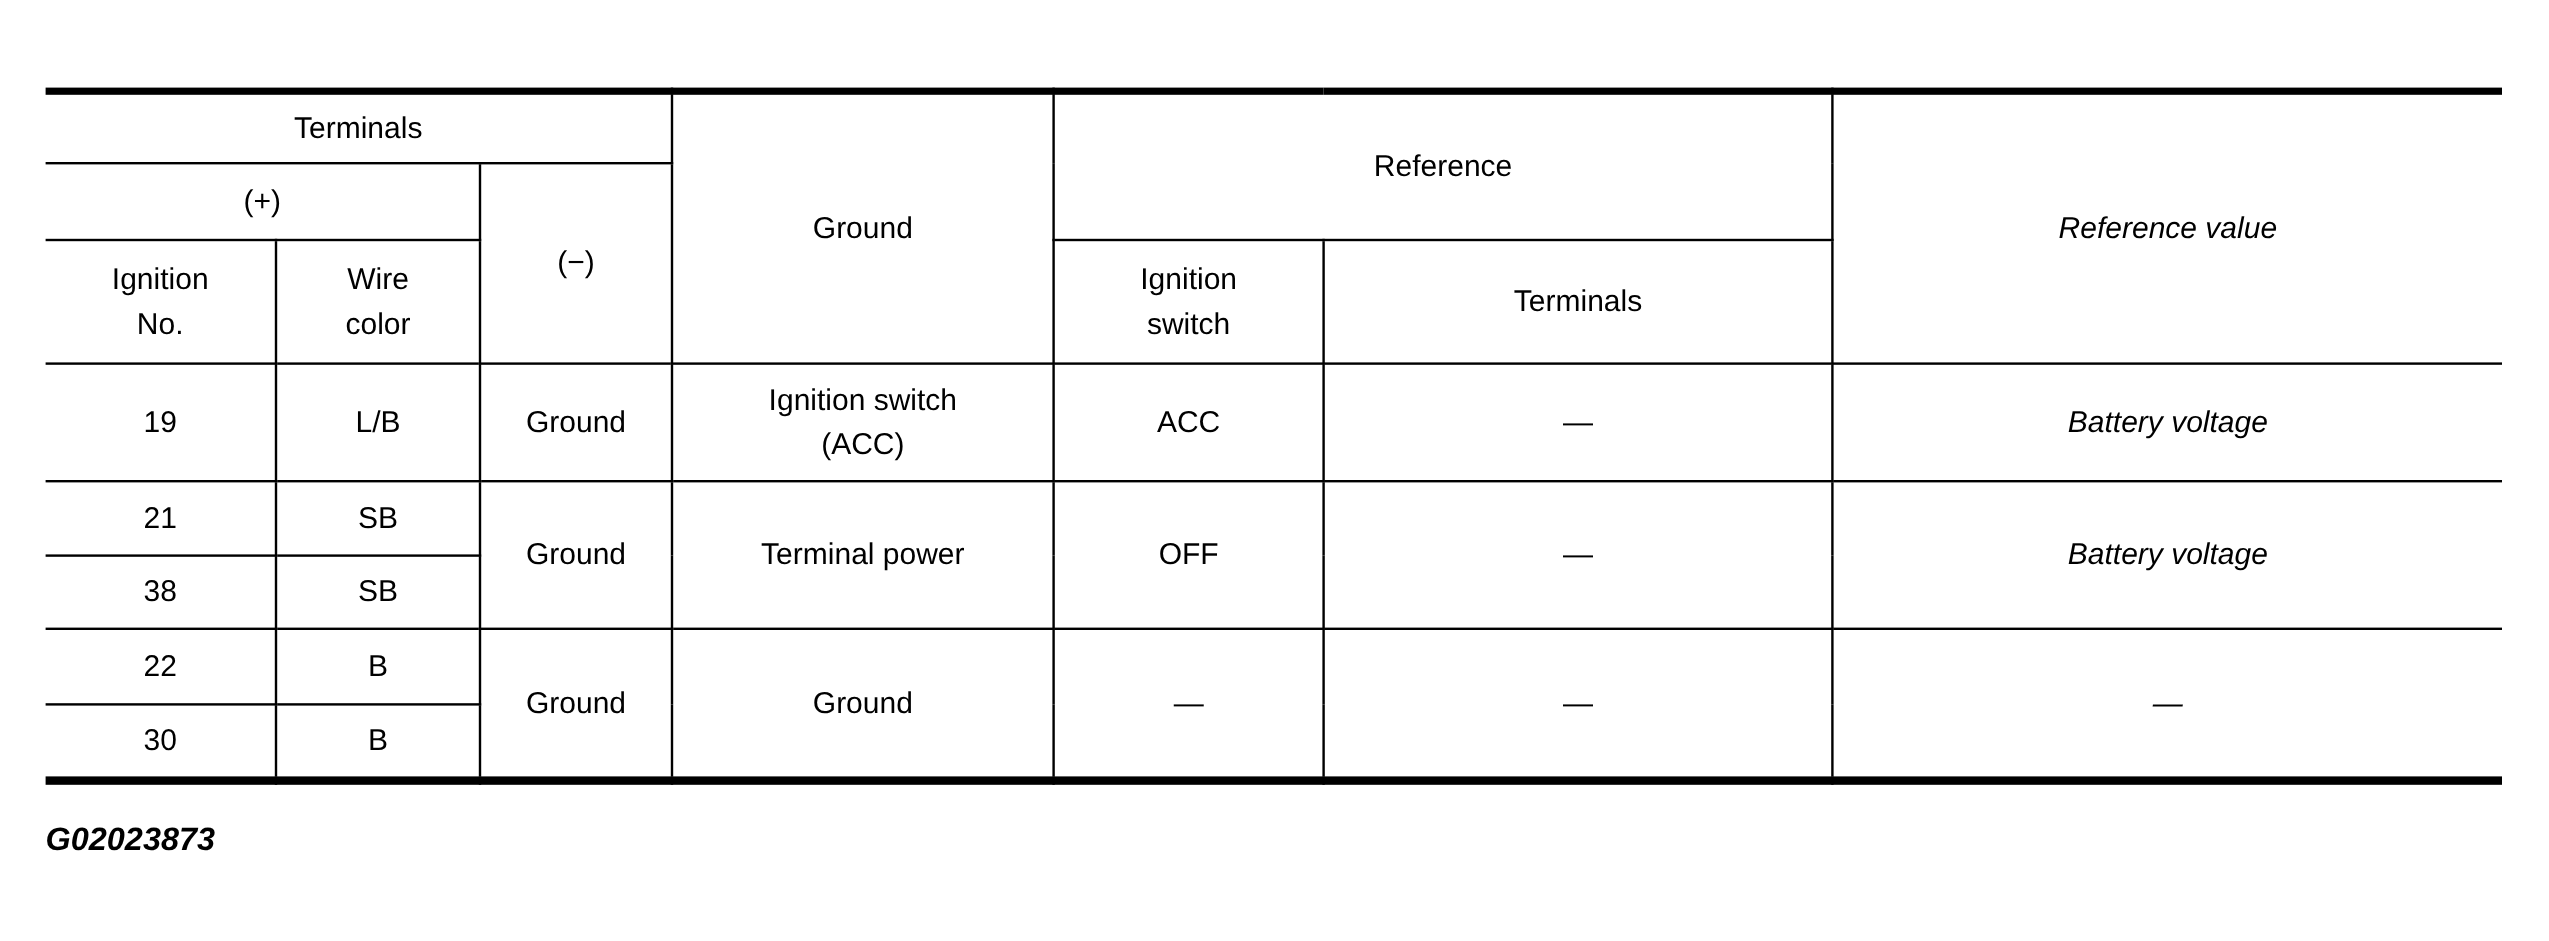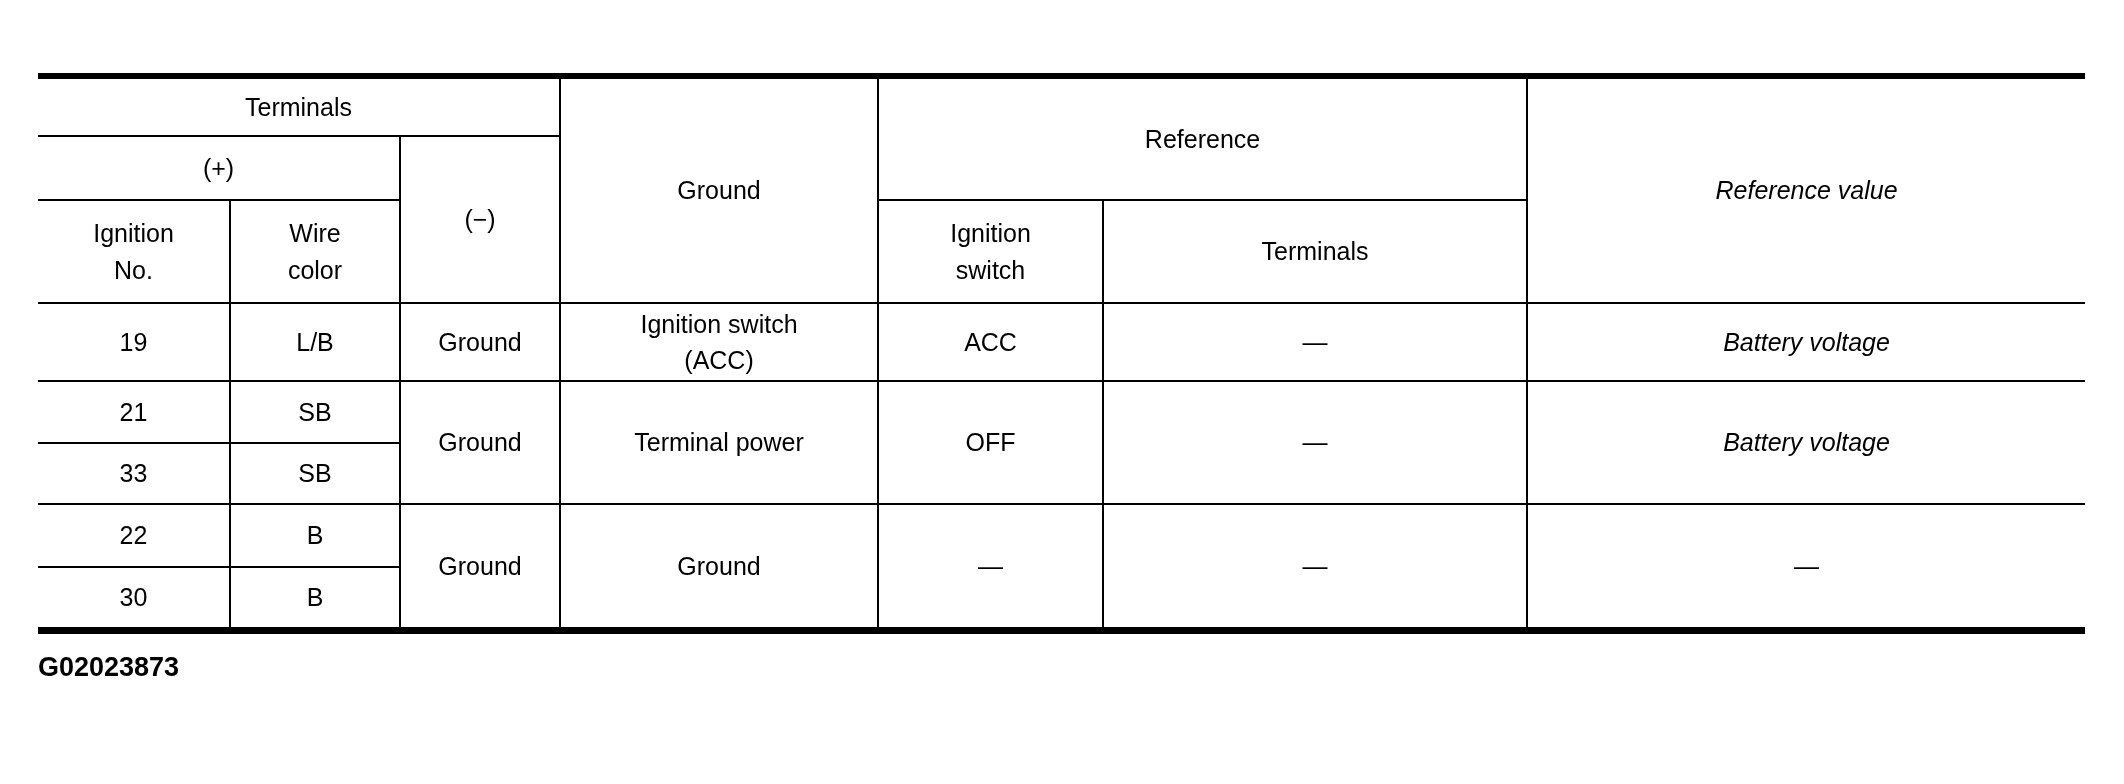--- a/index.html
+++ b/index.html
@@ -42,24 +42,25 @@
   td.no-left  { border-left: none !important; }
   td.no-right { border-right: none !important; font-style: italic; }
   td.signal-col {
     text-align: left;
     padding-left: 25px;
   }
   .pre { white-space: pre-line; }
   .figure-id {
     position: absolute;
     left: 38px;
-    top: 652px;
+    top: 684px;
     font-size: 27px;
     font-weight: bold;
     letter-spacing: 0px;
+    font-style: italic;
   }
 </style>
 </head>
 <body>
 
 <div class="page">
 
   <table class="terminal-table">
     <colgroup>
       <col style="width:192px">
@@ -87,21 +88,21 @@
     <tr style="height:103px">
       <td class="no-left pre">Ignition
 No.</td>
       <td class="pre">Wire
 color</td>
       <td class="pre">Ignition
 switch</td>
       <td>Terminals</td>
     </tr>
 
-    <tr style="height:78px">
+    <tr style="height:98px">
       <td class="no-left">19</td>
       <td>L/B</td>
       <td>Ground</td>
       <td class="signal-col pre">Ignition switch
 (ACC)</td>
       <td>ACC</td>
       <td>—</td>
       <td class="no-right">Battery voltage</td>
     </tr>
 
@@ -109,21 +110,21 @@
       <td class="no-left">21</td>
       <td>SB</td>
       <td rowspan="2">Ground</td>
       <td rowspan="2" class="signal-col">Terminal power</td>
       <td rowspan="2">OFF</td>
       <td rowspan="2">—</td>
       <td rowspan="2" class="no-right">Battery voltage</td>
     </tr>
 
     <tr style="height:61px">
-      <td class="no-left">33</td>
+      <td class="no-left">38</td>
       <td>SB</td>
     </tr>
 
     <tr style="height:63px">
       <td class="no-left">22</td>
       <td>B</td>
       <td rowspan="2">Ground</td>
       <td rowspan="2" class="signal-col">Ground</td>
       <td rowspan="2">—</td>
       <td rowspan="2">—</td>

